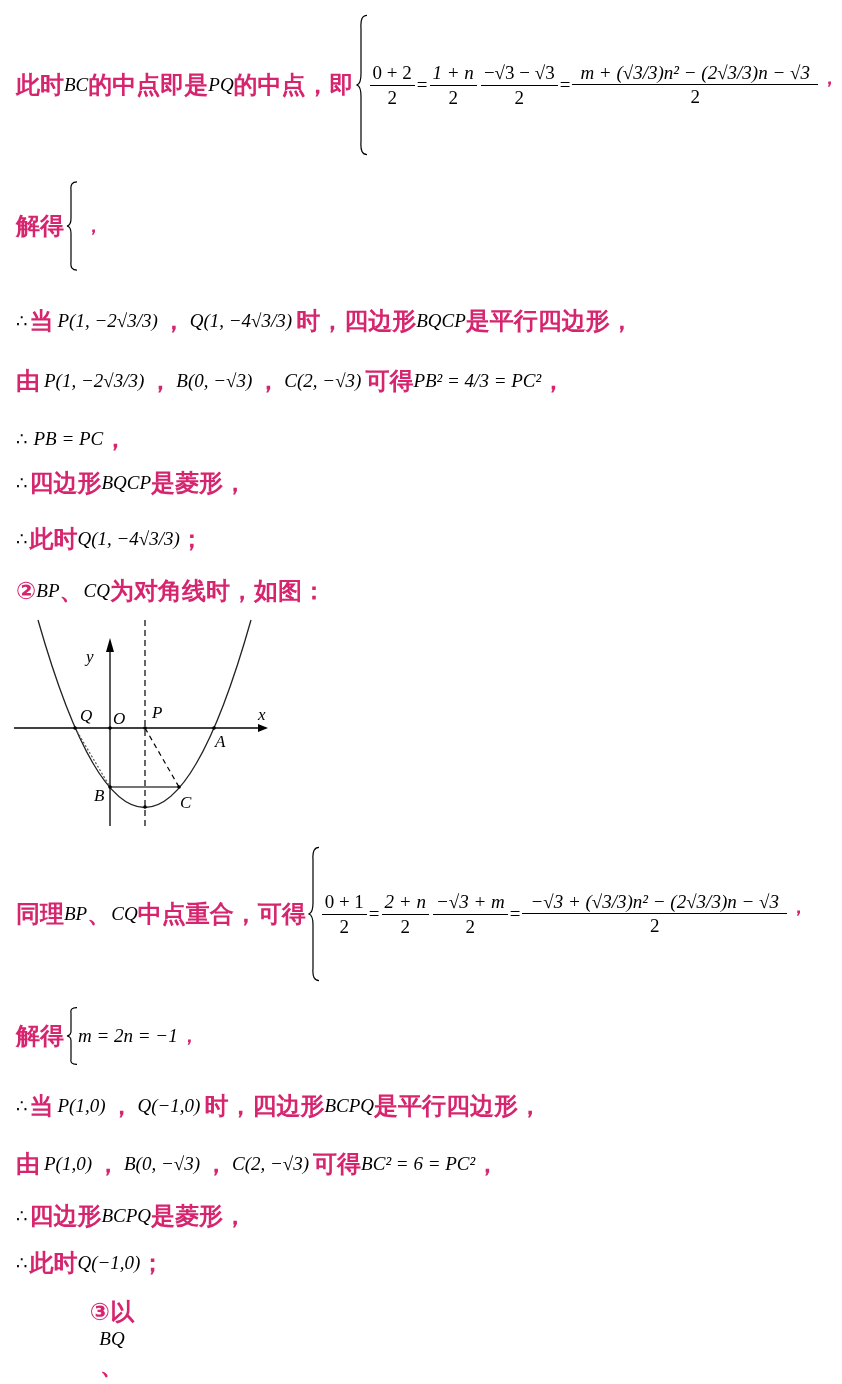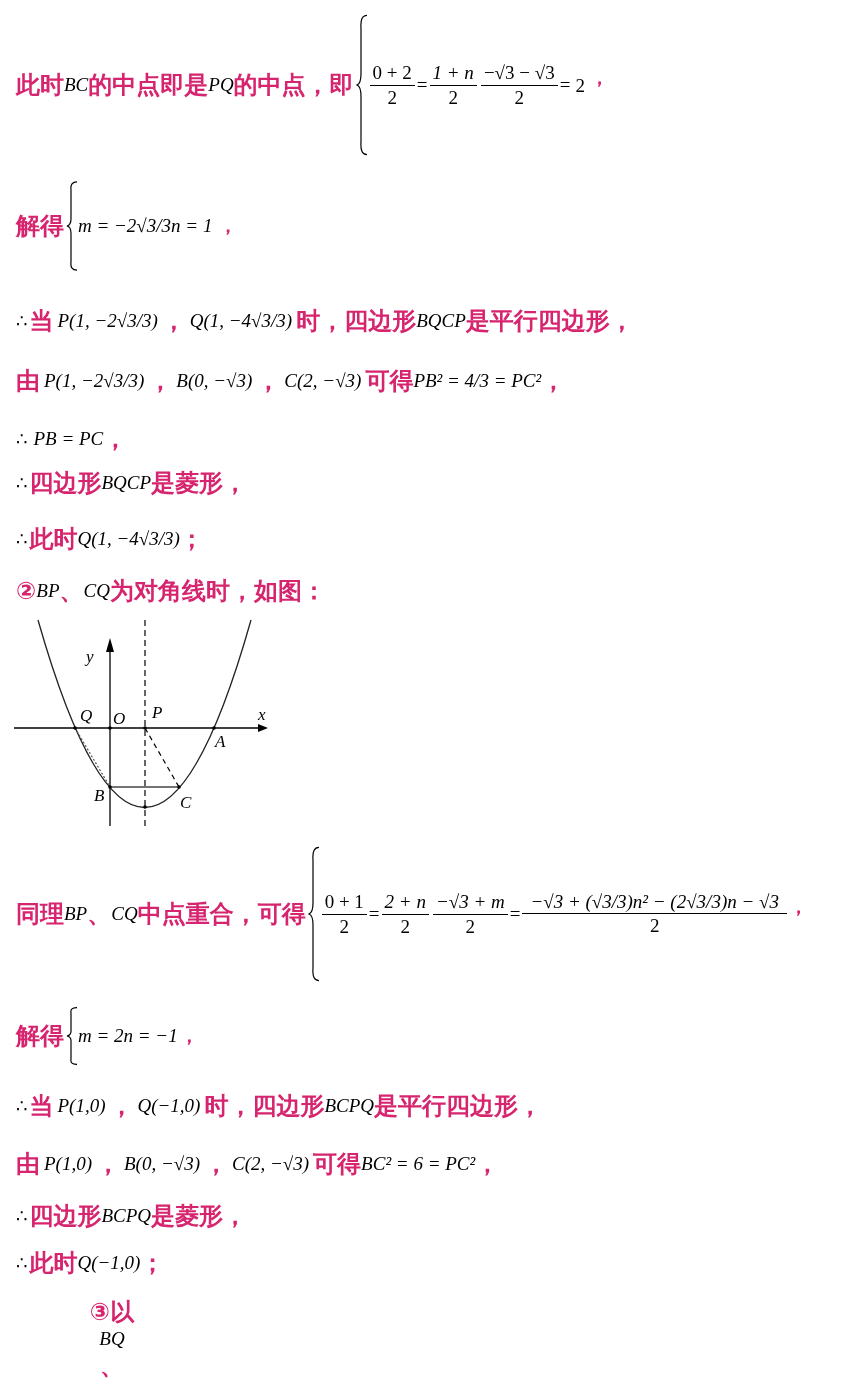--- a/index.html
+++ b/index.html
@@ -48,39 +48,36 @@
             <span class="den mr">2</span>
           </span>
       </span>
       <span class="sys-row">
         <span class="frac">
             <span class="num mr">−√3 − √3</span>
             <span class="den mr">2</span>
           </span>
         <span class="mr">=</span>
         <span class="frac">
+            <span class="num m" style="padding:0 8px;">m + (√3/3)n² − (2√3/3)n − √3</span>
             <span class="den mr">2</span>
           </span>
       </span>
     </span>
   </span>
   <span class="comma" style="align-self:center; margin-top:-14px;">，</span>
 </div>
 
 <div class="line" style="top:180px; height:92px;">
   <span class="cn">解得</span>
   <span class="sys" style="height:90px;">
     <span class="brace">
       <svg viewBox="0 0 12 100" preserveAspectRatio="none">
           <path d="M11,1 Q4,1 5,10 L5,42 Q5,49 1,50 Q5,51 5,58 L5,90 Q4,99 11,99" fill="none" stroke="#000" stroke-width="1.2" vector-effect="non-scaling-stroke"></path>
         </svg>
-    </span>
-    <span class="sys-rows">
-      <span class="sys-row m">m = −2√3/3</span>
-      <span class="sys-row m">n = 1</span>
     </span>
   </span>
   <span class="comma" style="margin-left:6px;">，</span>
 </div>
 
 <div class="line" style="top:296px; height:50px;">
   <span class="th">∴</span>
   <span class="cn">当</span>
   <span class="m" style="margin:0 4px;">P(1, −2√3/3)</span>
   <span class="cn">，</span>

